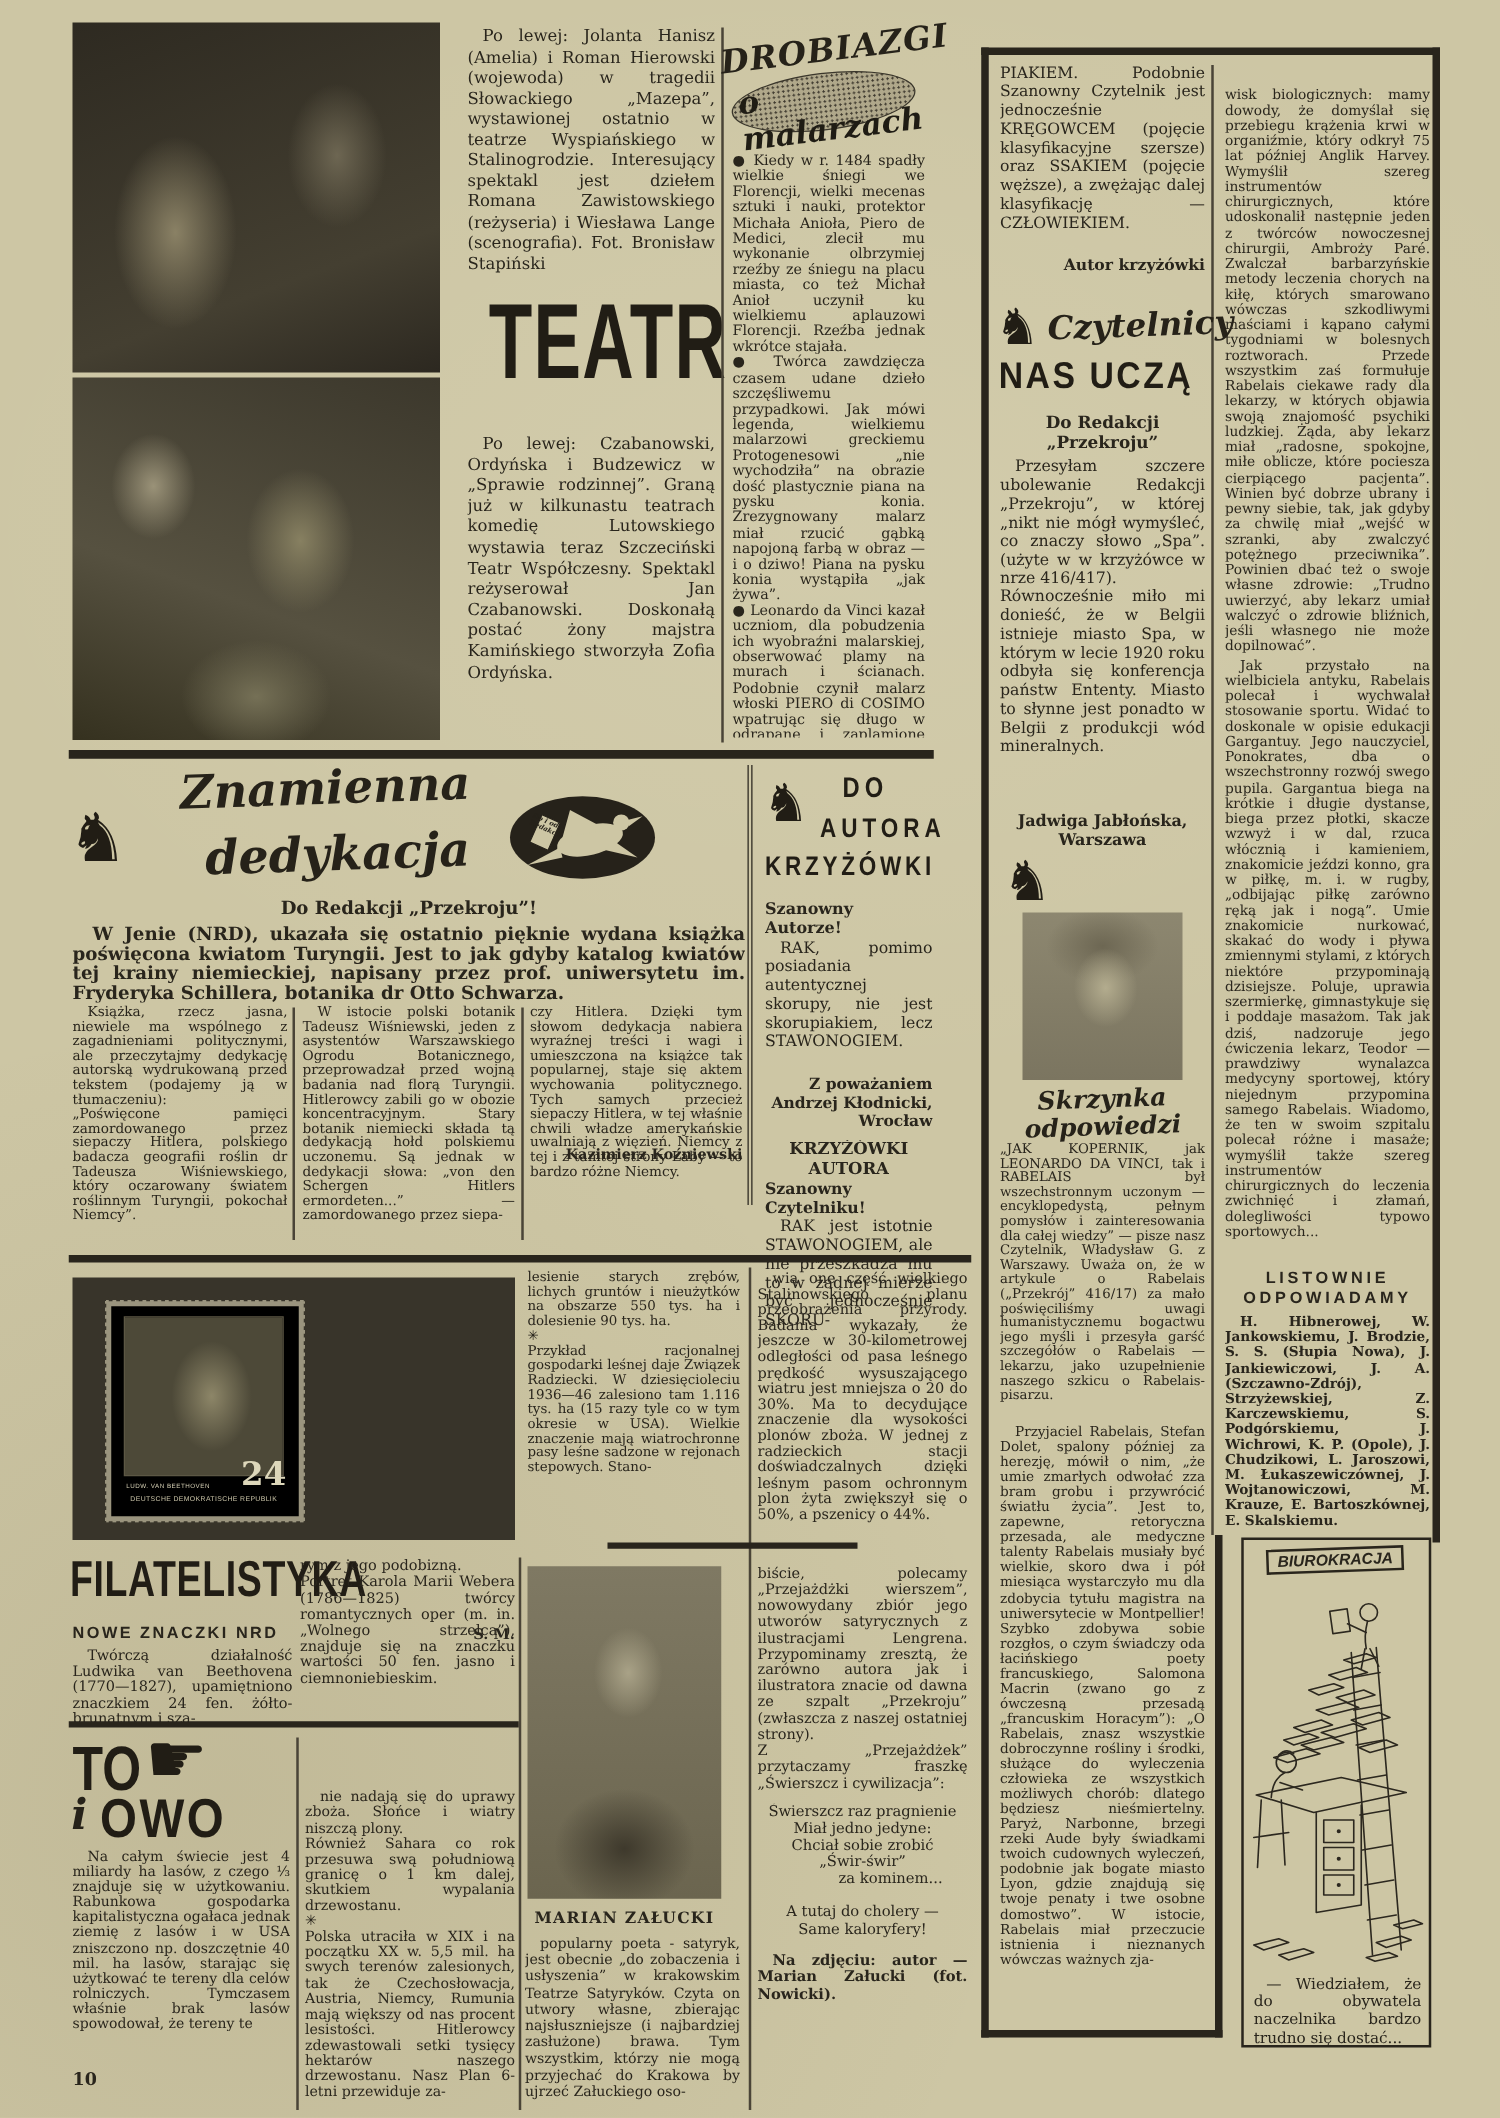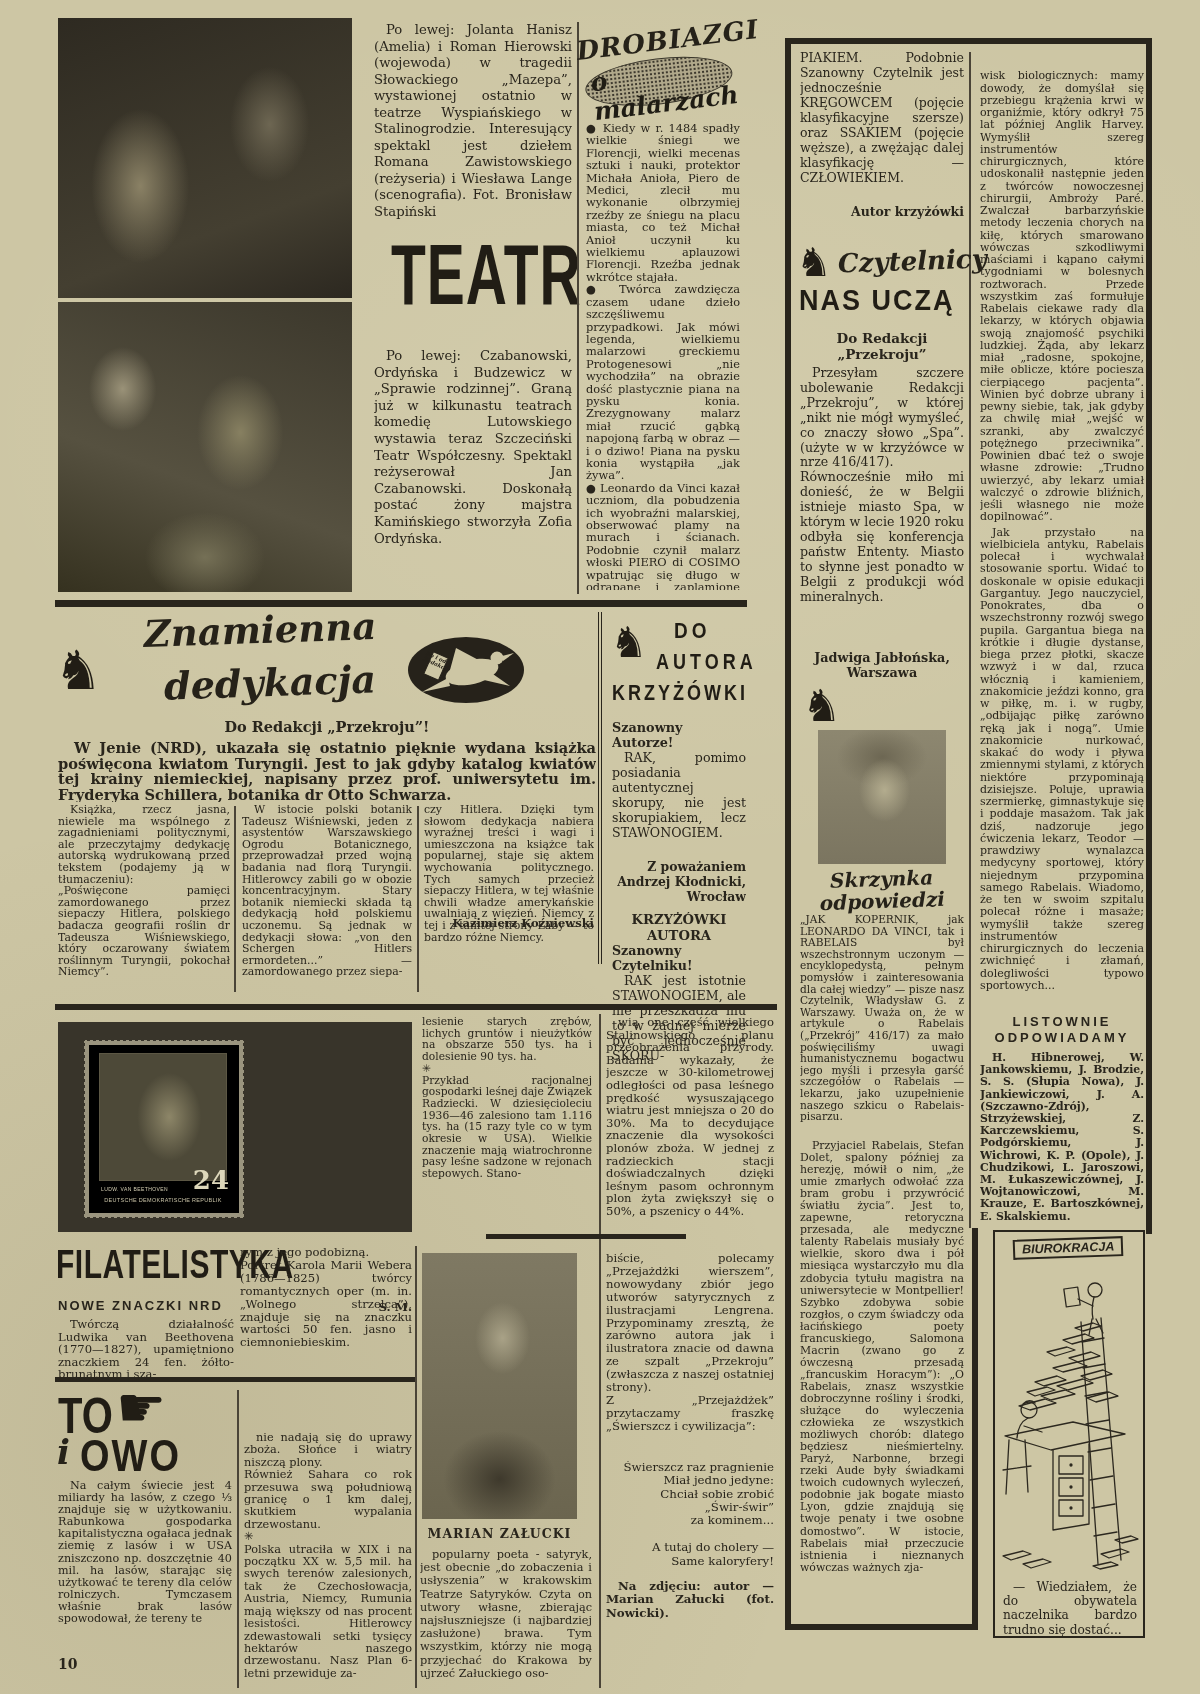--- a/index.html
+++ b/index.html
@@ -273,21 +273,21 @@
 <div class="ab photo" style="left:422px;top:1253px;width:155px;height:266px;background:
      radial-gradient(38px 50px at 52% 32%, #a9a287, transparent 72%),
      radial-gradient(70px 60px at 50% 85%, #3e392c, transparent 80%),
      linear-gradient(#7f7963,#6b654f)"></div>
 <div class="ab t c b" style="left:422px;top:1526px;width:155px;font-size:12.5px;text-align:center;letter-spacing:1px">MARIAN ZAŁUCKI</div>
 <div class="ab t ind" style="left:420px;top:1548px;width:172px;height:146px;font-size:11.3px;line-height:13.2px">popularny poeta - satyryk, jest obecnie „do zobaczenia i usłyszenia” w krakowskim Teatrze Satyryków. Czyta on utwory własne, zbierając najsłuszniejsze (i najbardziej zasłużone) brawa. Tym wszystkim, którzy nie mogą przyjechać do Krakowa by ujrzeć Załuckiego oso-</div>
 
 <div class="ab" style="left:606px;top:1252px;width:168px;height:442px;overflow:hidden">
   <div class="t pl" style="font-size:11.6px;line-height:12.9px">biście, polecamy „Przejażdżki wierszem”, nowowydany zbiór jego utworów satyrycznych z ilustracjami Lengrena. Przypominamy zresztą, że zarówno autora jak i ilustratora znacie od dawna ze szpalt „Przekroju” (zwłaszcza z naszej ostatniej strony).
 Z „Przejażdżek” przytaczamy fraszkę „Świerszcz i cywilizacja”:</div>
-  <div class="t pre" style="font-size:11.8px;line-height:13.4px;margin-top:28px;text-align:right">Świerszcz raz pragnienie
+  <div class="t pre" style="font-size:11.8px;line-height:13.4px;margin-top:10px;text-align:center">Świerszcz raz pragnienie
 Miał jedno jedyne:
 Chciał sobie zrobić
 „Świr-świr”
             za kominem...
 
 A tutaj do cholery —
 Same kaloryfery!</div>
   <div class="t ind" style="font-size:11.8px;line-height:13.4px;margin-top:12px;font-weight:bold">Na zdjęciu: autor — Marian Załucki (fot. Nowicki).</div>
 </div>
 

